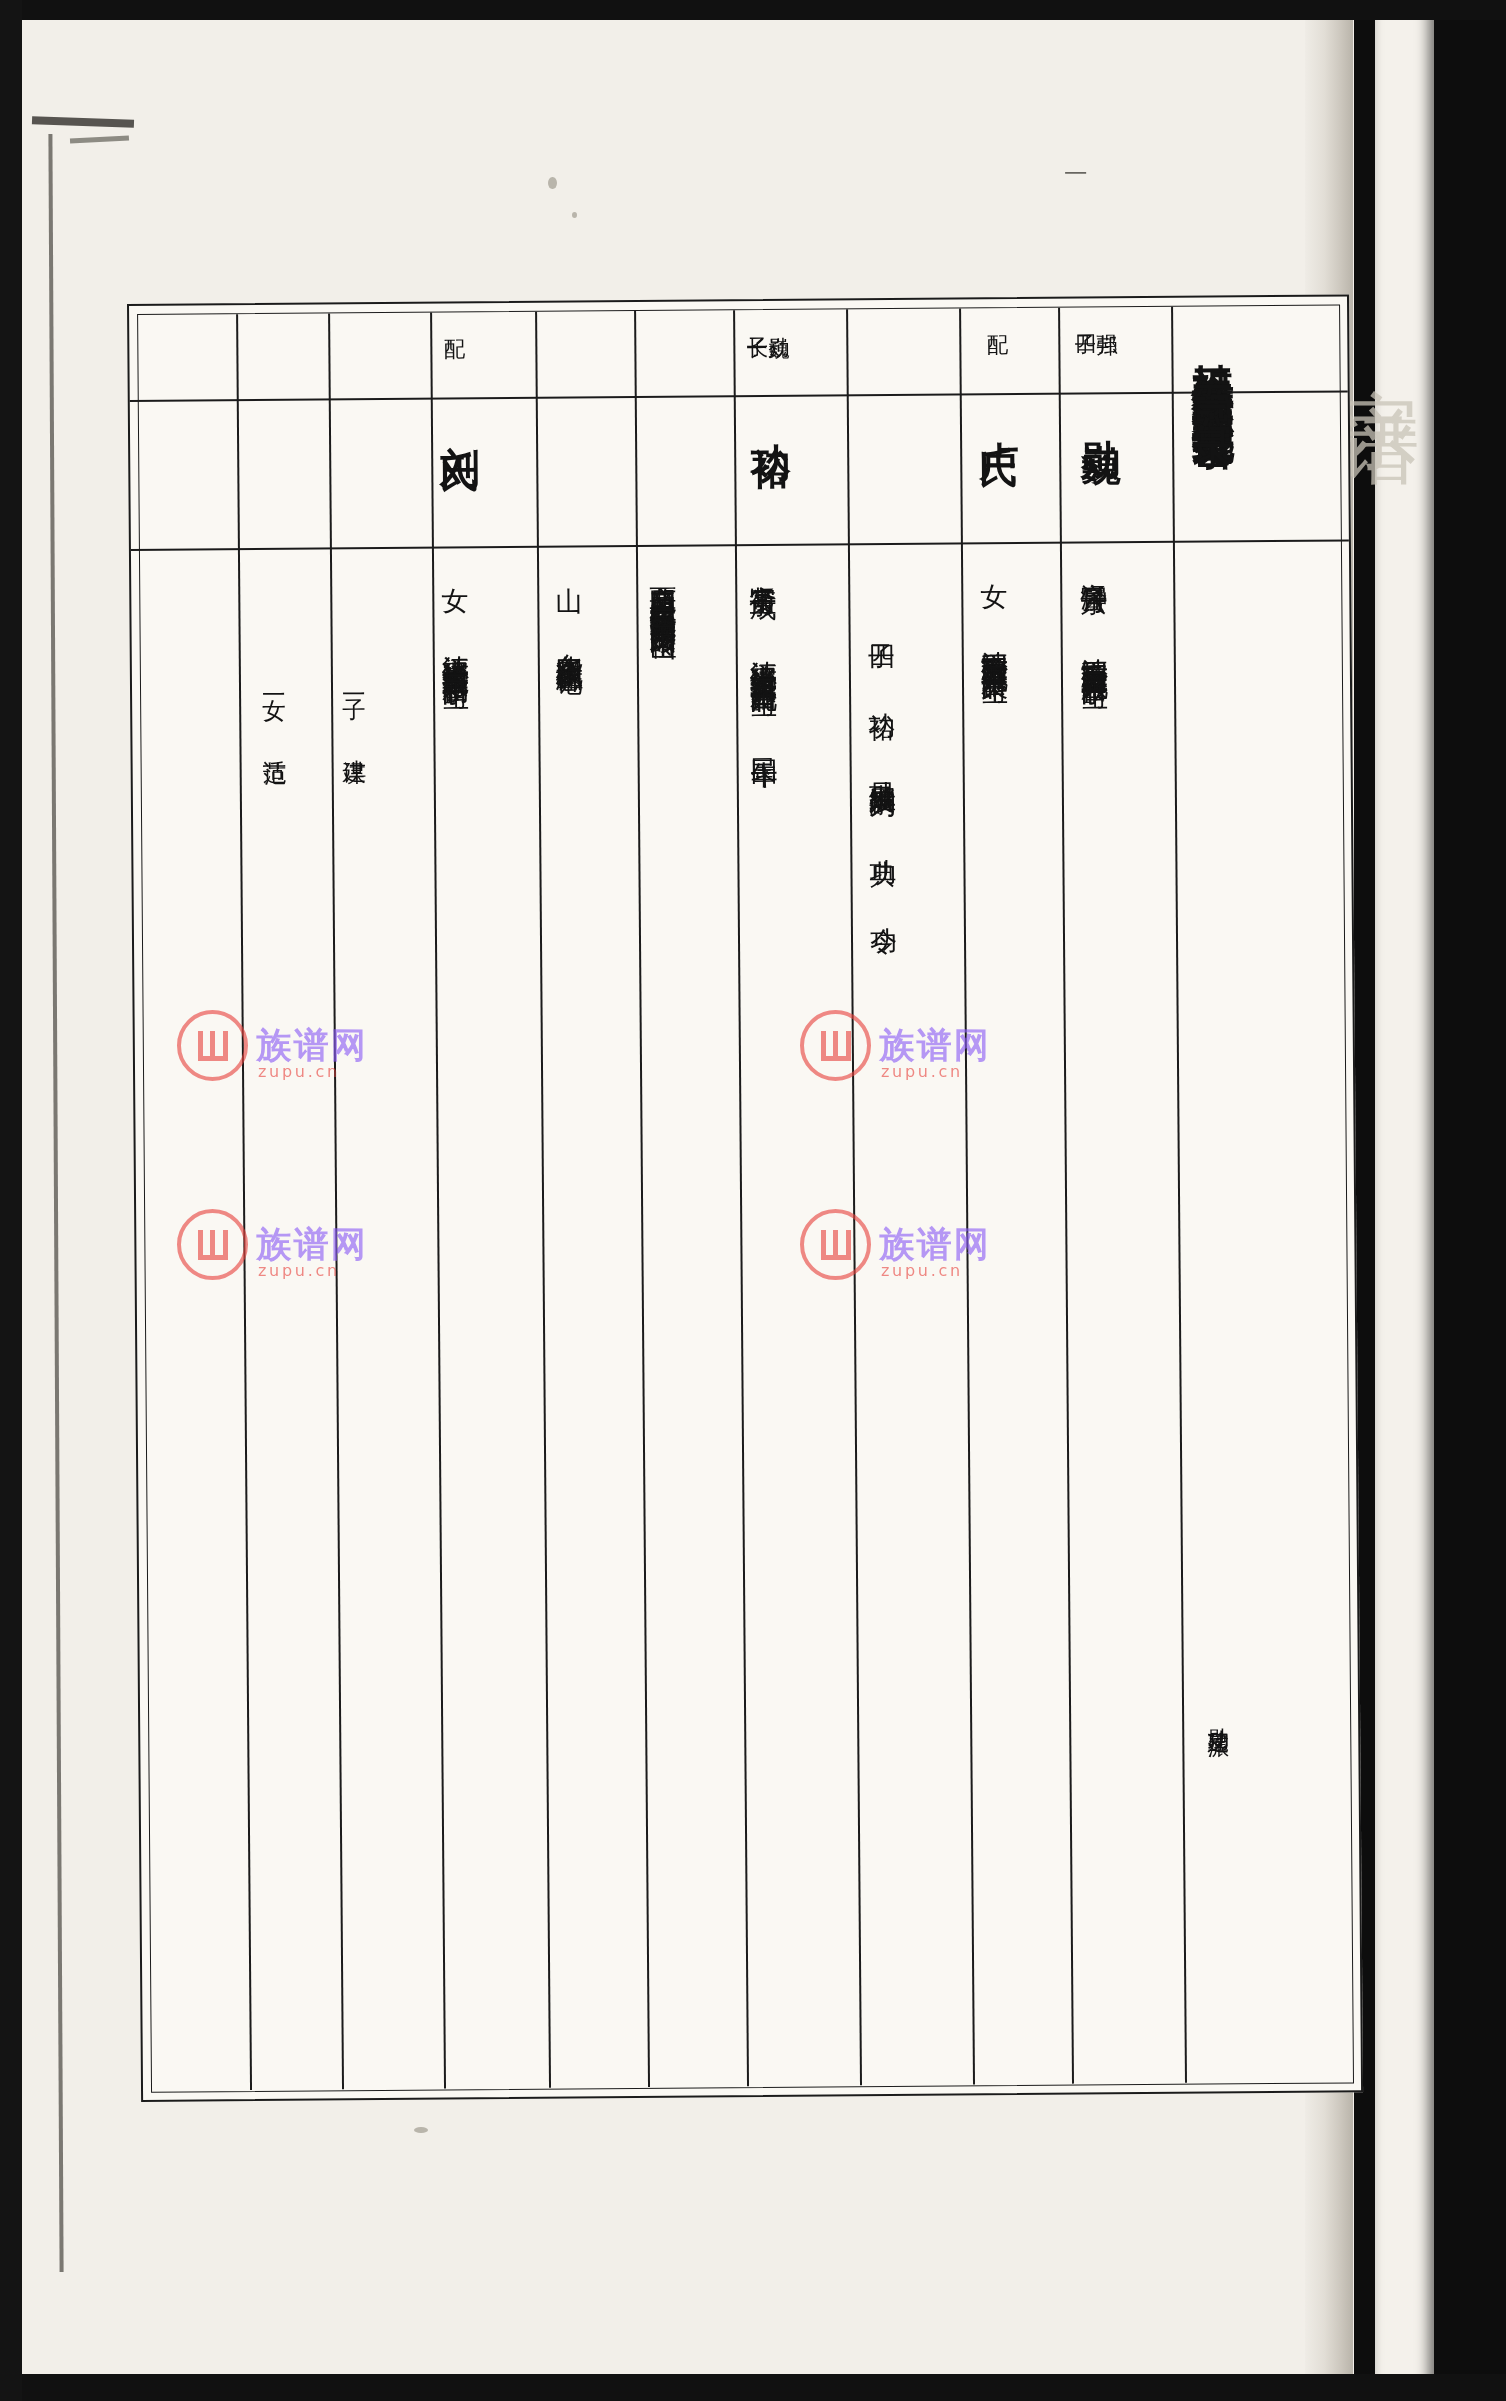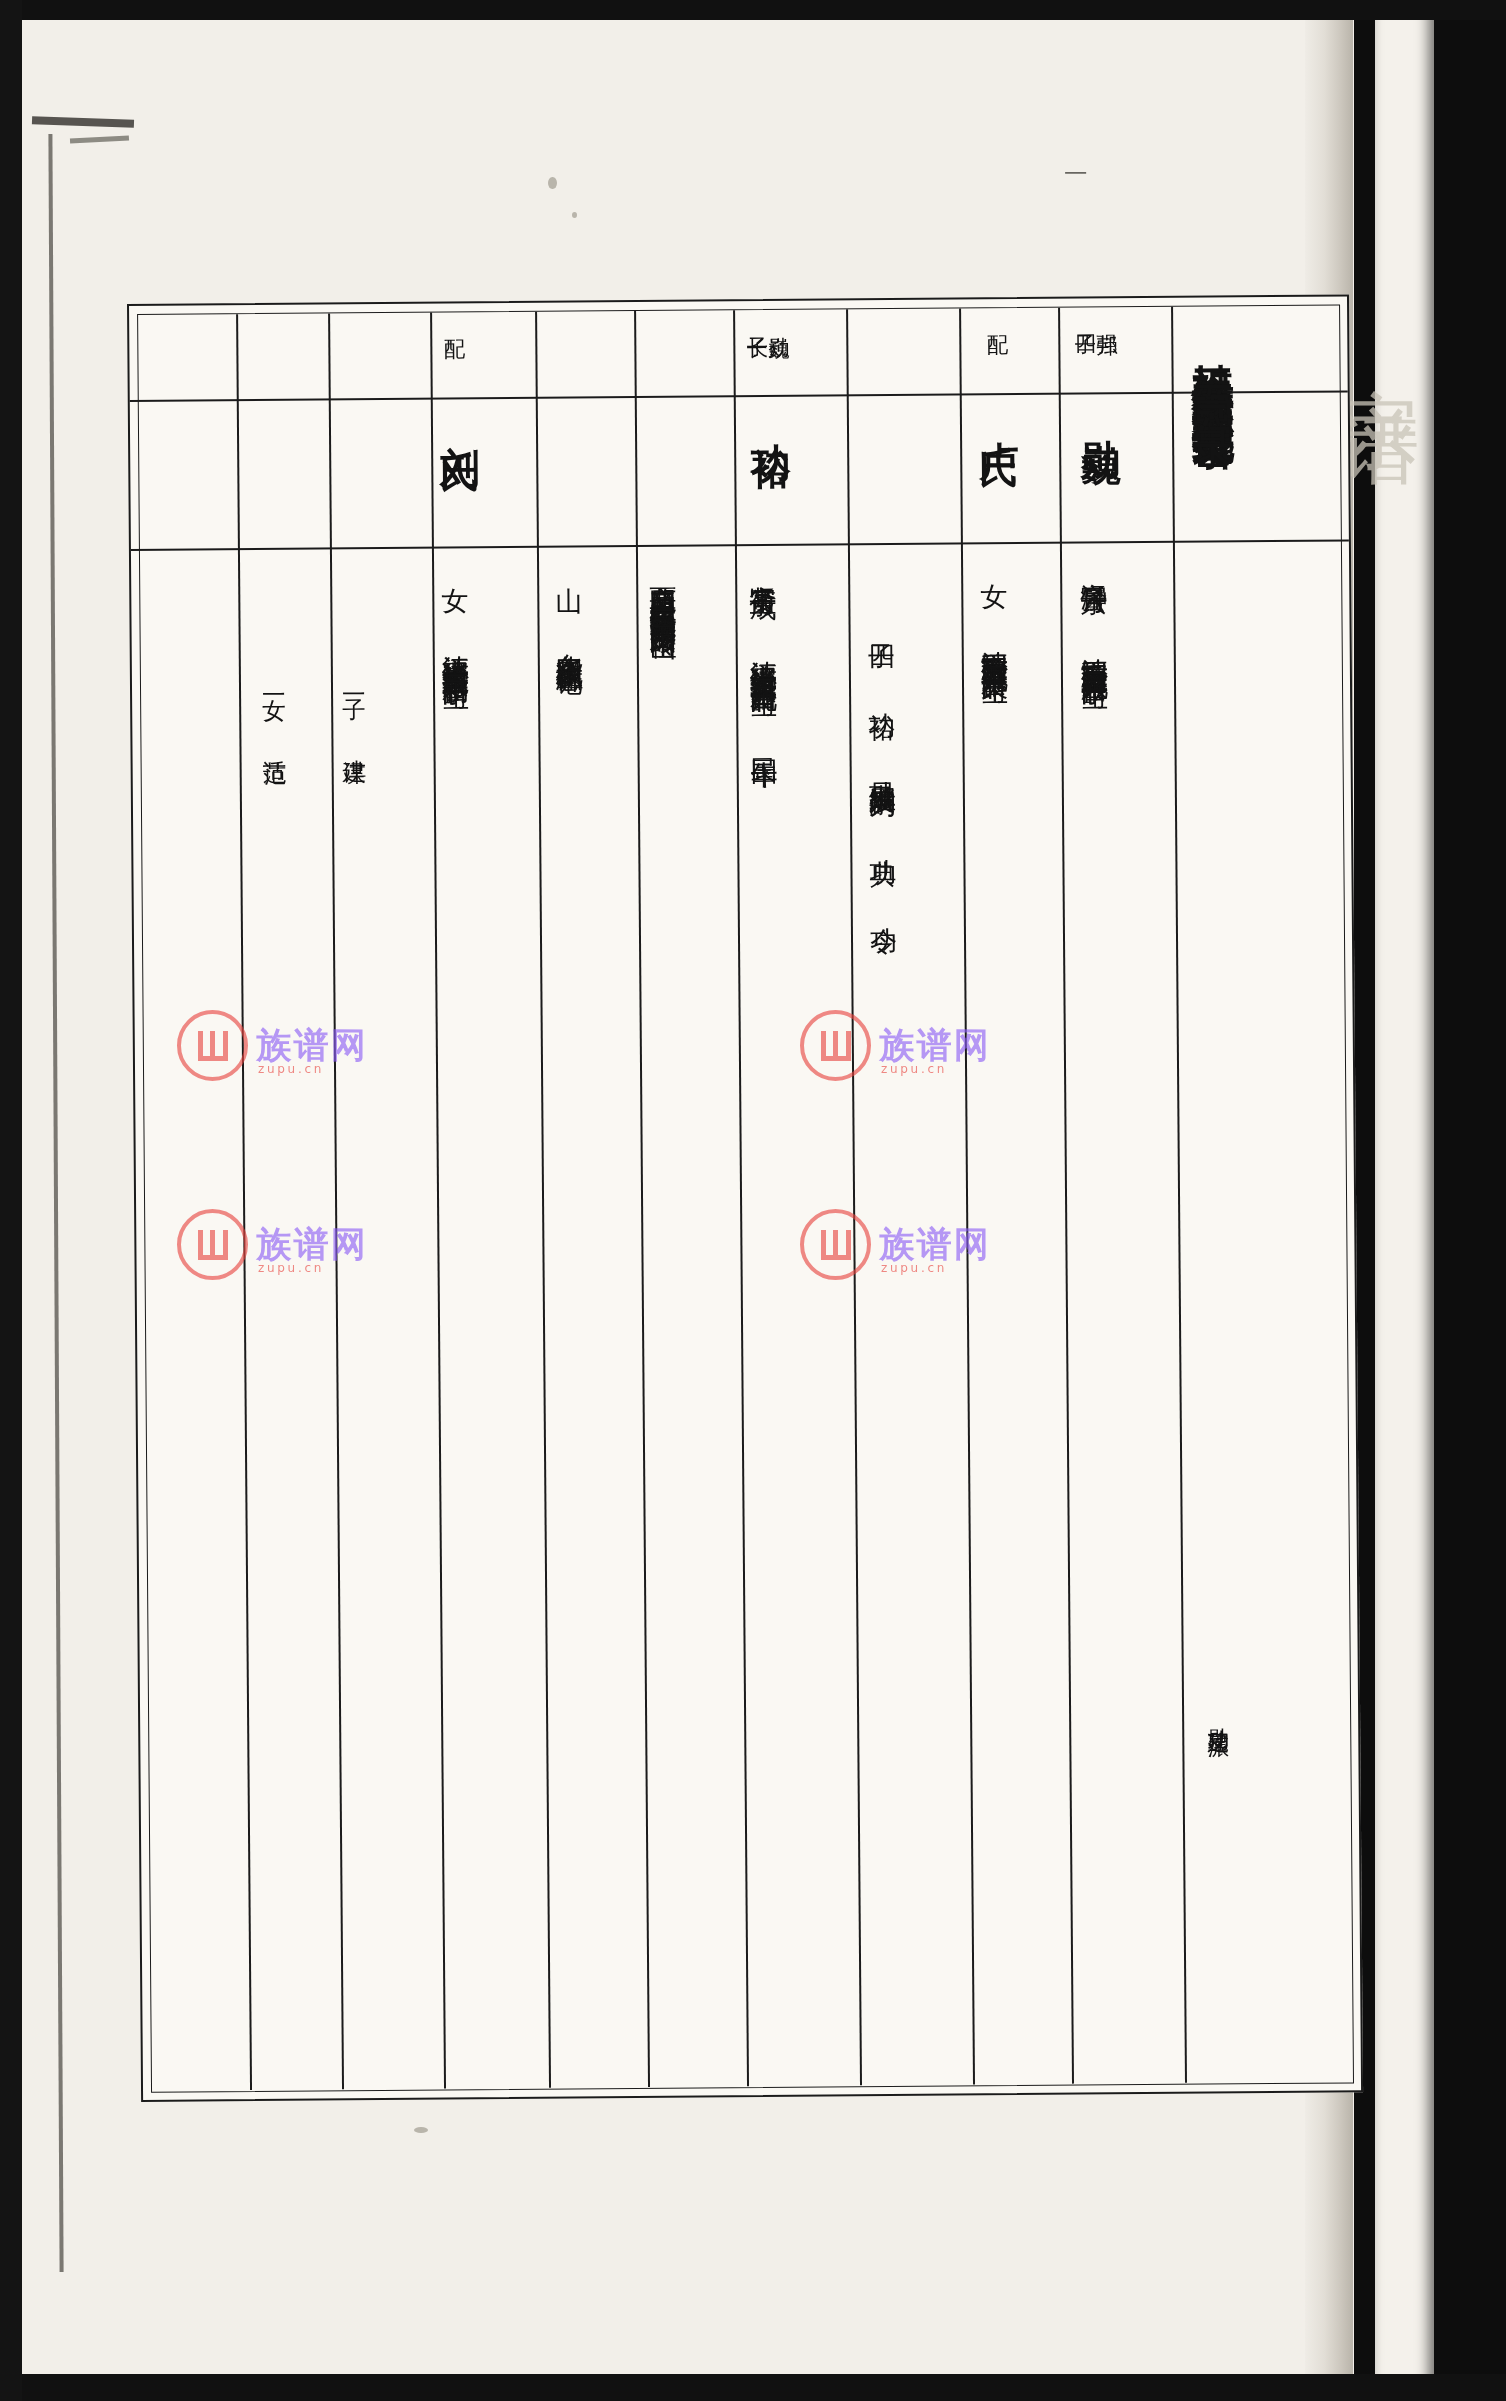--- a/index.html
+++ b/index.html
@@ -55,21 +55,21 @@
       border:4.8px solid #e8443f;position:relative;margin-right:8.6px;}
   .wm .seal:before{content:"";position:absolute;left:50%;top:50%;
       width:30px;height:30px;transform:translate(-50%,-50%);
       background:
         linear-gradient(#e8443f,#e8443f) 0 0/5.4px 30px no-repeat,
         linear-gradient(#e8443f,#e8443f) 12.4px 0/5.4px 30px no-repeat,
         linear-gradient(#e8443f,#e8443f) 25px 0/5.4px 30px no-repeat,
         linear-gradient(#e8443f,#e8443f) 0 25px/30px 5.4px no-repeat;}
   .wm .wtxt{color:#8b5cf6;font-size:35px;font-weight:700;letter-spacing:2.1px;
       font-family:"DejaVu Sans","Liberation Sans",sans-serif;line-height:1;}
-  .wm .wsub{color:#e8443f;font-size:12px;letter-spacing:2.7px;
+  .wm .wsub{color:#e8443f;font-size:16px;letter-spacing:2.7px;
       font-family:"DejaVu Sans","Liberation Sans",sans-serif;
       position:absolute;left:81px;top:52px;}
 
   
   .ghost{position:absolute;color:#c9c4b8;opacity:.75;}
 </style>
 </head>
 <body>
 
 <div class="scan">

